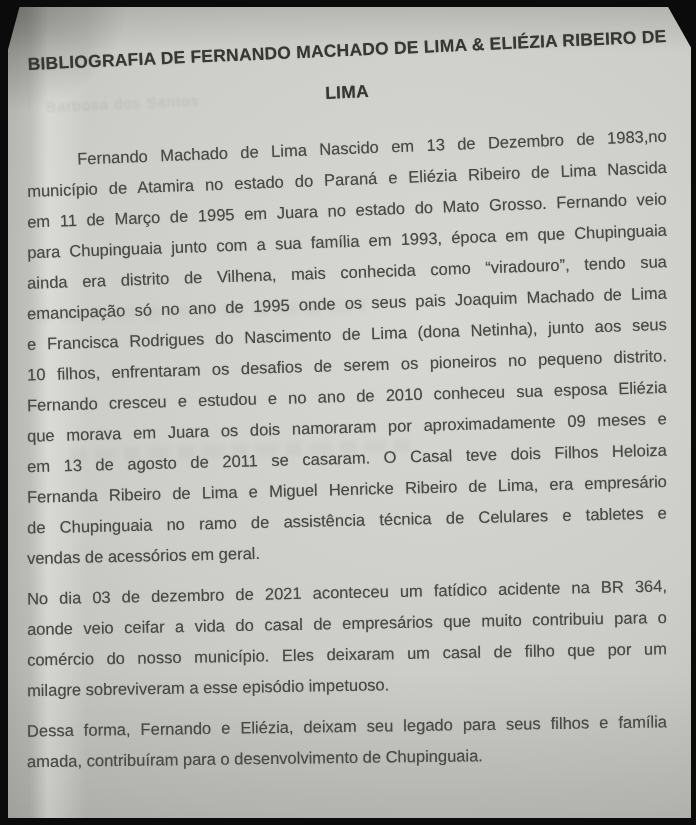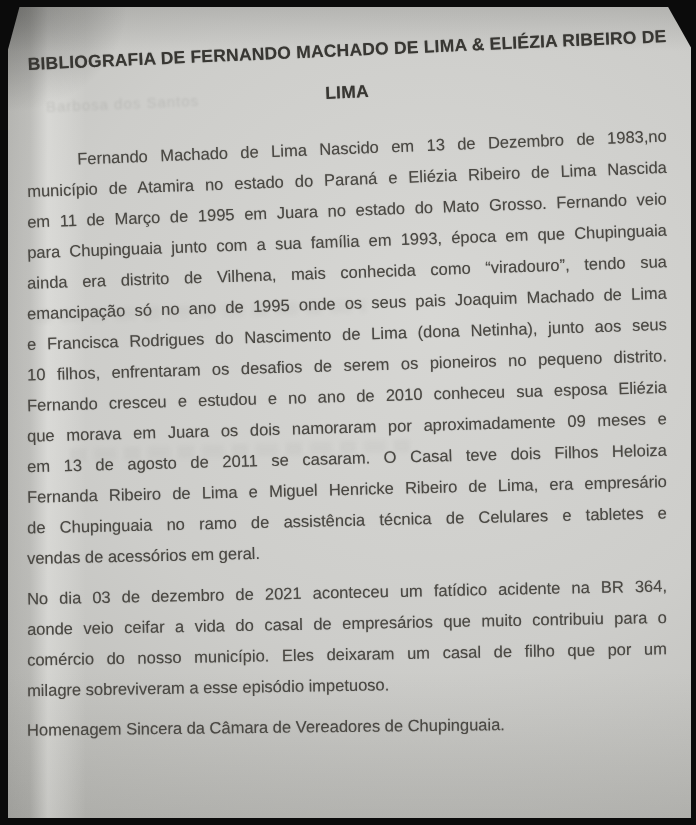--- a/index.html
+++ b/index.html
@@ -127,18 +127,19 @@
             <div class="line line-rot" style="transform: rotate(-1.34deg);">de Chupinguaia no ramo de assistência técnica de Celulares e tabletes e</div>
             <div class="line line-rot last" style="transform: rotate(-1.26deg);">vendas de acessórios em geral.</div>
           </div>
           <div class="paragraph">
             <div class="line line-rot" style="transform: rotate(-1.16deg);">No dia 03 de dezembro de 2021 aconteceu um fatídico acidente na BR 364,</div>
             <div class="line line-rot" style="transform: rotate(-1.08deg);">aonde veio ceifar a vida do casal de empresários que muito contribuiu para o</div>
             <div class="line line-rot" style="transform: rotate(-1.01deg);">comércio do nosso município. Eles deixaram um casal de filho que por um</div>
             <div class="line line-rot last" style="transform: rotate(-0.93deg);">milagre sobreviveram a esse episódio impetuoso.</div>
           </div>
           <div class="paragraph">
-            <div class="line line-rot last" style="transform: rotate(-0.66deg);">Homenagem Sincera da Câmara de Vereadores de Chupinguaia.</div>
+            <div class="line line-rot" style="transform: rotate(-0.83deg);">Dessa forma, Fernando e Eliézia, deixam seu legado para seus filhos e família</div>
+            <div class="line line-rot last" style="transform: rotate(-0.76deg);">amada, contribuíram para o desenvolvimento de Chupinguaia.</div>
           </div>
         </div>
     </div>
   </div>
 </div>
 
 </body></html>

